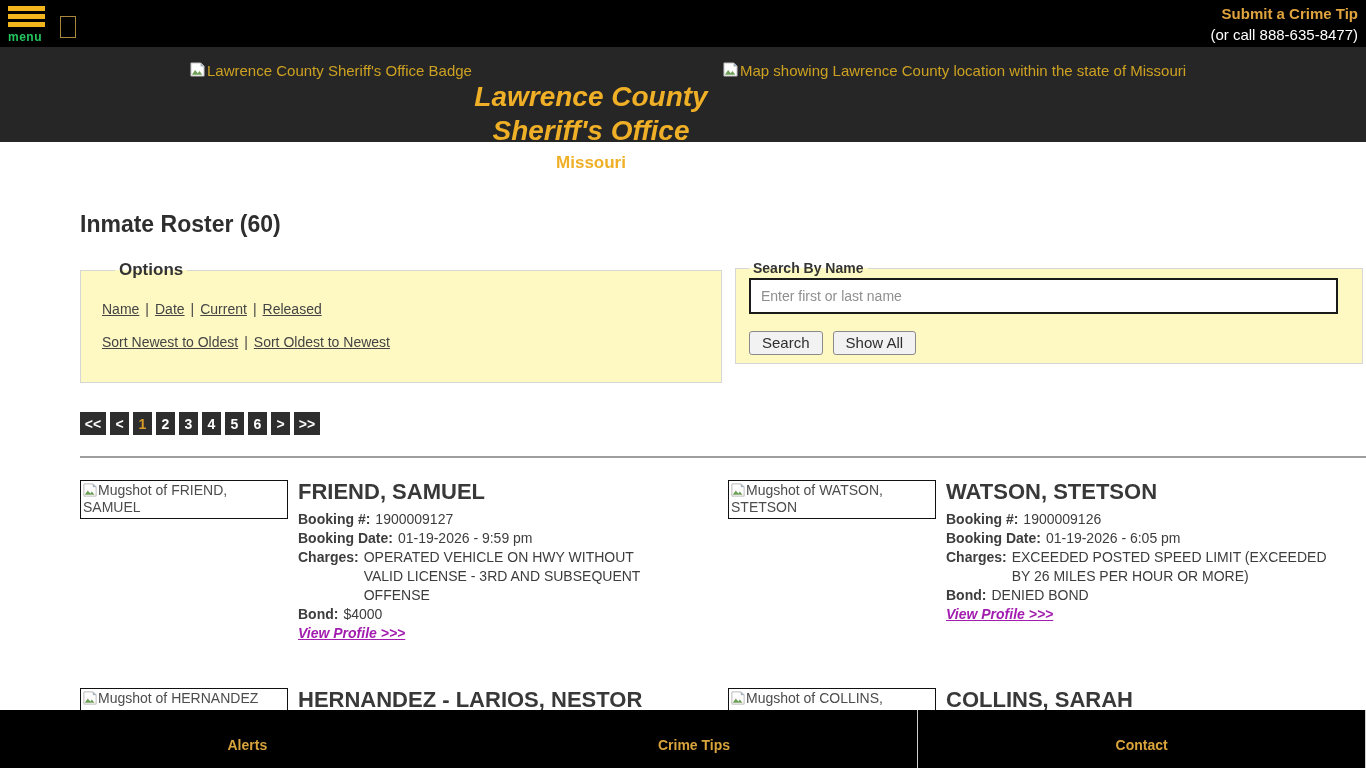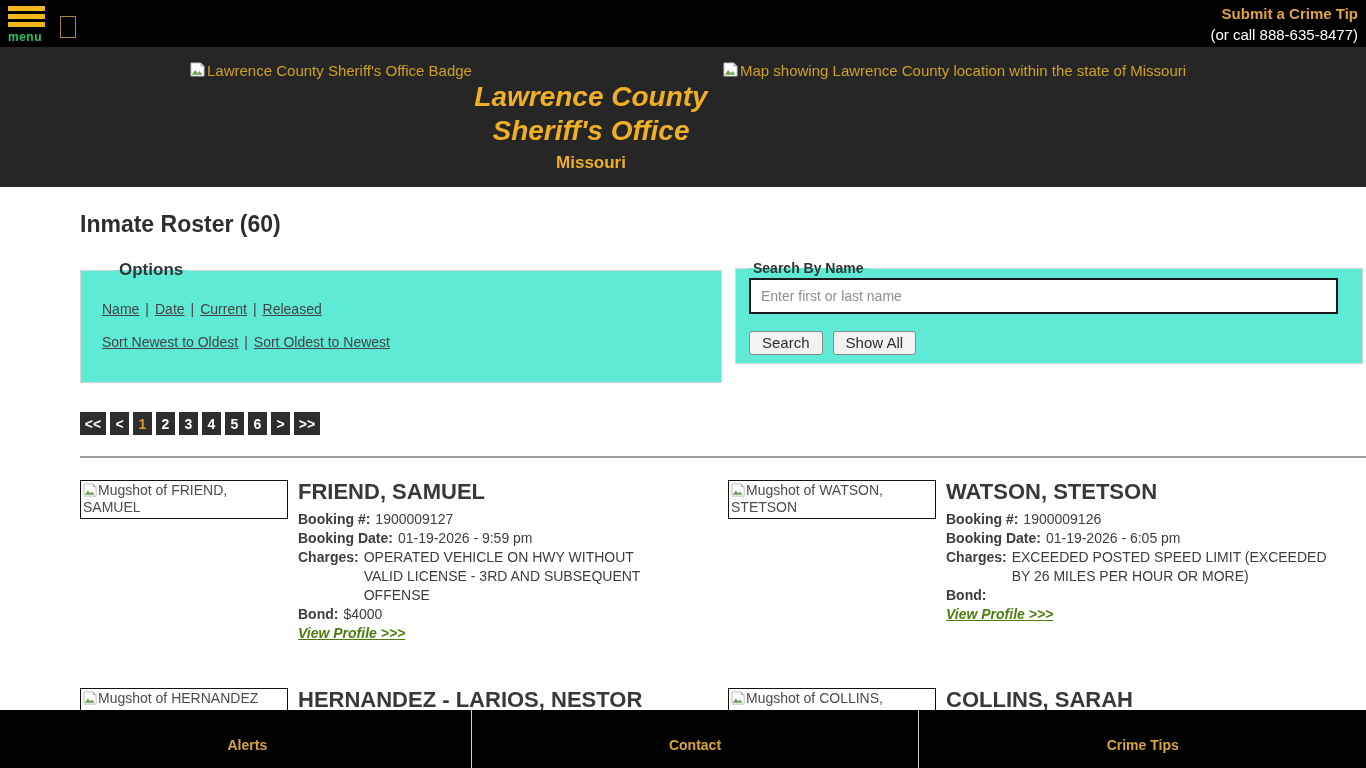--- a/index.html
+++ b/index.html
@@ -11,35 +11,35 @@
   .topbar { position:absolute; top:0; left:0; width:100%; height:47px; background:#000; z-index:20; }
   .menu-btn { position:absolute; left:8px; top:6px; width:40px; cursor:pointer; }
   .hamburger .bar { display:block; width:37px; height:5px; background:#F2B51B; margin-bottom:3px; }
   .menu-label { color:#22c55e; font-size:12px; font-weight:bold; letter-spacing:.5px; }
   .topbar-imgbox { position:absolute; left:60px; top:16px; width:16px; height:22px; border:1px solid #a8873a; }
   .crimetip { position:absolute; right:8px; top:5px; text-align:right; line-height:18px; }
   .crimetip-link { color:#E0A33E; font-weight:bold; font-size:15px; cursor:pointer; }
   .crimetip-phone { color:#ffffff; font-size:15px; margin-top:3px; }
 
   
-  .header { position:absolute; top:47px; left:0; width:100%; height:140px; background:#262626; z-index:10; }
+  .header { position:absolute; top:47px; left:0; width:100%; height:95px; background:#262626; z-index:10; }
   .alt { position:absolute; top:15px; color:#CDA121; font-size:15px; display:flex; align-items:flex-start; }
   .alt svg { margin-right:2px; flex:0 0 auto; }
   .badge-alt { left:190px; }
   .map-alt { left:723px; }
   .title-block { position:absolute; left:411px; top:33px; width:360px; text-align:center; }
   .title-line { color:#EFAF26; font-size:28px; font-weight:bold; font-style:italic; line-height:34px; }
   .subtitle { color:#EFAF26; font-size:17px; font-weight:bold; margin-top:5px; }
 
   
   .content { position:absolute; top:177px; left:0; width:100%; }
   h1.pagetitle { margin:34px 20px 22px 80px; font-size:23px; color:#2e2e2e; }
 
   .panels { display:flex; align-items:flex-start; margin:0 3px 0 80px; gap:13px; }
-  fieldset { border:1px solid #d6d6d6; background:#5eead4; }
+  fieldset { border:1px solid #d6d6d6; background:#fef9c3; }
   fieldset legend { padding:0 4px; color:#333; }
   .options { width:642px; height:123px; padding:6px 20px 10px 21px; }
   .options legend { font-size:17px; font-weight:bold; margin-left:13px; }
   .linkrow { margin-top:13px; font-size:14px; line-height:20px; color:#444; }
   .linkrow a { color:#444; text-decoration:underline; cursor:pointer; }
   .sep { margin:0 6px; color:#444; }
   .search { flex:1; height:104px; padding:2px 24px 12px 13px; }
   .search legend { font-size:14px; font-weight:bold; }
   .search input { width:100%; height:35px; border:2px solid #1a1a1a; font-size:14px;
                   padding:16px 10px; color:#333; background:#fff; }
@@ -66,21 +66,21 @@
             max-width:208px; font-size:14px; line-height:17px; color:#4c4c4c; }
   .mugbox svg { vertical-align:-2px; margin-right:1px; }
   .details { max-width:377px; color:#3d3d3d; }
   .entry:nth-child(even) .details { max-width:407px; }
   .iname { font-size:22px; font-weight:bold; color:#383838; margin-bottom:6px; line-height:24px; }
   .drow { display:flex; font-size:14px; line-height:19px; }
   .drow .lbl { font-weight:bold; white-space:nowrap; margin-right:5px; }
   .drow .val { flex:1; }
   .viewprofile { display:inline-block; margin-top:0px; font-size:14px; line-height:19px;
                  font-weight:bold; font-style:italic; text-decoration:underline;
-                 color:#4d7c0f; cursor:pointer; }
+                 color:#a21caf; cursor:pointer; }
 
   
   .footer { position:absolute; bottom:0; left:0; width:100%; height:58px; background:#000;
             display:flex; z-index:30;padding-left:24px; }
   .fcell { flex:1; display:flex; align-items:center; justify-content:center;
            padding-top:12px; color:#D9A43C; font-size:14px; font-weight:bold; cursor:pointer; }
   .fcell.mid { border-left:1px solid #cfcfcf; border-right:1px solid #cfcfcf; }
 </style>
 </head>
 <body>
@@ -219,20 +219,21 @@
           <div class="drow">
               <span class="lbl">Booking Date:</span>
               <span class="val">01-19-2026 - 6:05 pm</span>
             </div>
           <div class="drow">
               <span class="lbl">Charges:</span>
               <span class="val">EXCEEDED POSTED SPEED LIMIT (EXCEEDED BY 26 MILES PER HOUR OR MORE)</span>
             </div>
           <div class="drow">
               <span class="lbl">Bond:</span>
+              <span class="val">DENIED BOND</span>
             </div>
           <a class="viewprofile">View Profile &gt;&gt;&gt;</a>
         </div>
       </div>
 
       <div class="entry">
         <div class="mugcell">
           <div class="mugbox">
             <svg width="14" height="14" viewBox="0 0 16 16">
               <path d="M1 1 h10.5 l3.5 3.5 V15 H1 Z" fill="#fdfdfd" stroke="#b5b5b5"></path>
@@ -267,17 +268,17 @@
               <span class="val">1900009116</span>
             </div>
         </div>
       </div>
 
     </div>
   </div>
 
   <div class="footer">
     <div class="fcell">Alerts</div>
+    <div class="fcell">Crime Tips</div>
     <div class="fcell mid">Contact</div>
-    <div class="fcell">Crime Tips</div>
   </div>
 
 </div>
 
 </body></html>

